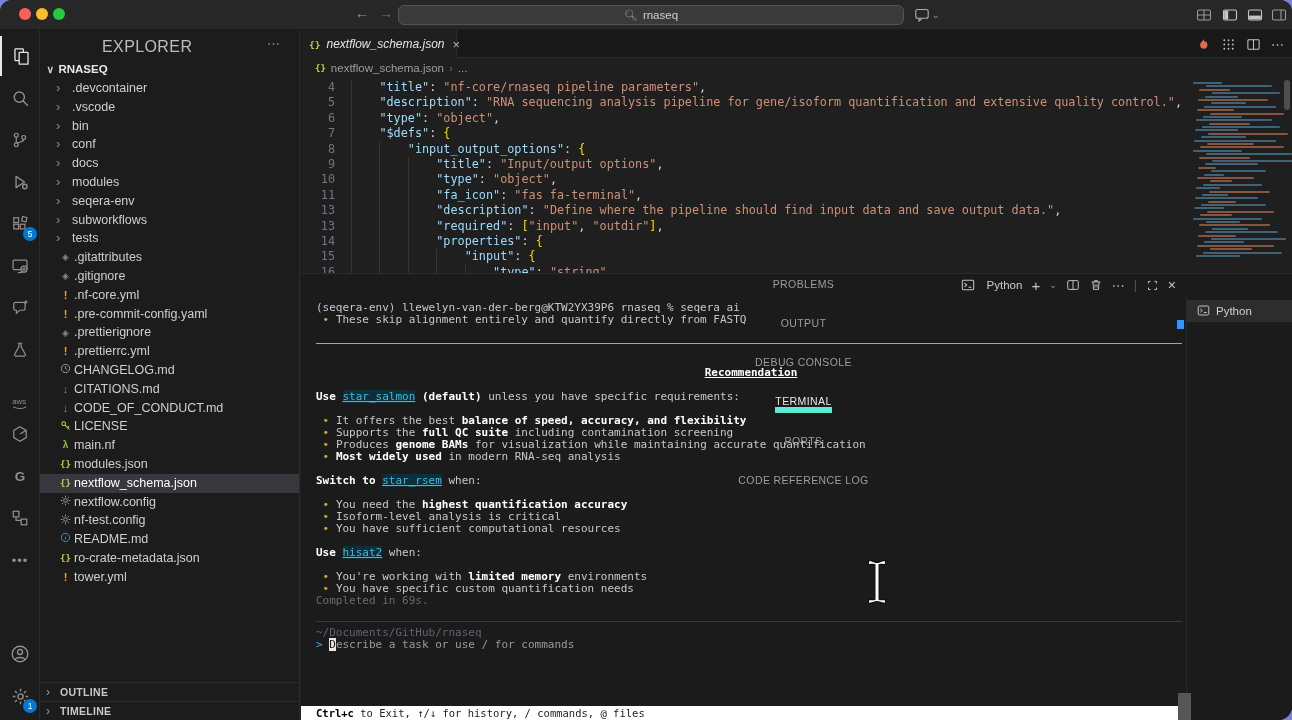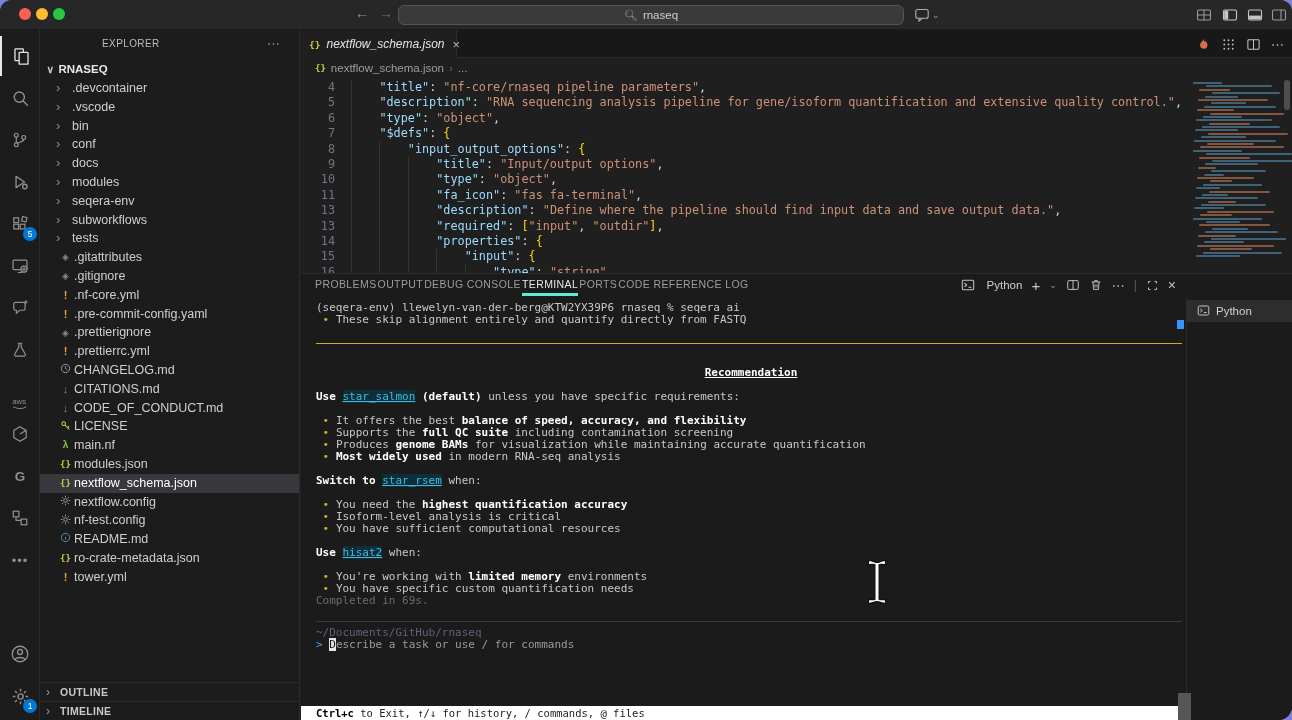--- a/index.html
+++ b/index.html
@@ -21,21 +21,21 @@
 
   
   .activitybar { position:absolute; left:0; top:30px; width:40px; bottom:0; background:#1c1c1c; border-right:1px solid #2b2b2b; }
   .act-item { position:absolute; left:0; width:40px; height:40px; display:flex; align-items:center; justify-content:center; cursor:pointer; }
   .act-item.active { border-left:2px solid #e7e7e7; }
   .act-badge { position:absolute; right:3px; bottom:3px; min-width:14px; height:14px; border-radius:8px; background:var(--c-badge,#0078d4); color:#fff; font-size:8.5px; display:flex; align-items:center; justify-content:center; padding:0 2px; }
   .act-more { color:#8f8f8f; font-size:13px; letter-spacing:1px; }
 
   
   .sidebar { position:absolute; left:40px; top:30px; width:260px; bottom:0; background:#1c1c1c; border-right:1px solid #2b2b2b; color:#cccccc; }
-  .sb-header { position:absolute; left:20px; top:8px; font-size:10px; color:#bdbdbd; letter-spacing:.4px;padding-left:42px; }
+  .sb-header { position:absolute; left:20px; top:8px; font-size:16px; color:#bdbdbd; letter-spacing:.4px;padding-left:42px; }
   .sb-more { position:absolute; right:18px; top:6px; color:#9a9a9a; font-size:13px; letter-spacing:1px; cursor:pointer; }
   .root-row { position:absolute; left:0; top:30px; width:100%; height:19px; line-height:19px; font-size:11.5px; font-weight:bold; color:#e7e7e7; padding-left:6px; cursor:pointer; }
   .root-row .chev { display:inline-block; margin-right:4px; color:#cccccc; transform:scale(.9); }
   .tree { position:absolute; left:0; top:49px; width:100%; }
   .trow { height:18.8px; line-height:18.8px; font-size:12.5px; color:#cfcfcf; white-space:nowrap; cursor:pointer; position:relative; }
   .trow.selected { background:#37373d; color:#ffffff; }
   .trow .fchev { display:inline-block; width:16px; margin-left:16px; color:#8f8f8f; font-size:13px; }
   .trow .ficon { display:inline-block; width:17px; margin-left:17px; text-align:center; font-size:10px; vertical-align:middle; }
   .trow .ficon svg { vertical-align:-1px; }
   .sb-sections { position:absolute; left:0; bottom:0; width:100%; }
@@ -60,23 +60,23 @@
   .c-k { color:var(--c-json_key,#9cdcfe); }
   .c-s { color:var(--c-json_string,#ce9178); }
   .c-p { color:#d4d4d4; }
   .c-br { color:var(--c-json_brace,#ffd700); }
   .minimap { position:absolute; right:0; top:48px; width:106px; bottom:0; background:#1f1f1f; padding-top:4px; cursor:pointer; }
   .mm-line { height:2px; margin:0 0 1.4px 5px; border-radius:1px; opacity:.75; }
   .ed-scroll { position:absolute; right:2px; top:50px; width:6px; height:30px; background:#4f4f4f; border-radius:3px; cursor:pointer; }
 
   
   .panel { position:absolute; left:301px; top:273px; width:991px; bottom:0; background:#1b1b1b; border-top:1px solid #2b2b2b; }
-  .panel-tabs { position:absolute; left:0; top:0; width:100%; height:22px; display:flex; align-items:center; gap:1px; padding-left:14px; }
+  .panel-tabs { position:absolute; left:0; top:0; width:100%; height:22px; display:flex; align-items:center; gap:18px; padding-left:14px;flex-direction:column; }
   .ptab { font-size:10.5px; letter-spacing:.4px; color:#9d9d9d; height:22px; line-height:21px; cursor:pointer; }
-  .ptab.active { color:#e7e7e7; border-bottom:3px solid #5eead4; }
+  .ptab.active { color:#e7e7e7; border-bottom:6px solid #5eead4; }
   .panel-actions { position:absolute; right:116px; top:0; height:22px; display:flex; align-items:center; gap:9px; color:#c5c5c5; font-size:12px; }
   .panel-actions .plabel { font-size:11.5px; color:#cccccc; margin-left:3px; }
   .pa-div { color:#5a5a5a; }
   .term { position:absolute; left:0; top:22px; right:106px; bottom:14px; overflow:hidden; font-family:"DejaVu Sans Mono",monospace; font-size:11px; line-height:12px; color:#c8c8c8; padding:6px 0 0 15px; cursor:text; }
   .tl-row { white-space:pre; min-height:12px; }
   .tl-row.center { text-align:center; }
   .t-b { color:#ffffff; font-weight:bold; }
   .t-bu { color:#ffffff; font-weight:bold; text-decoration:underline; }
   .t-y { color:var(--c-terminal_yellow,#ccaa2b); }
   .t-tag { color:var(--c-tag_cyan,#45b8dd); background:#0d2f3a; text-decoration:underline; }

